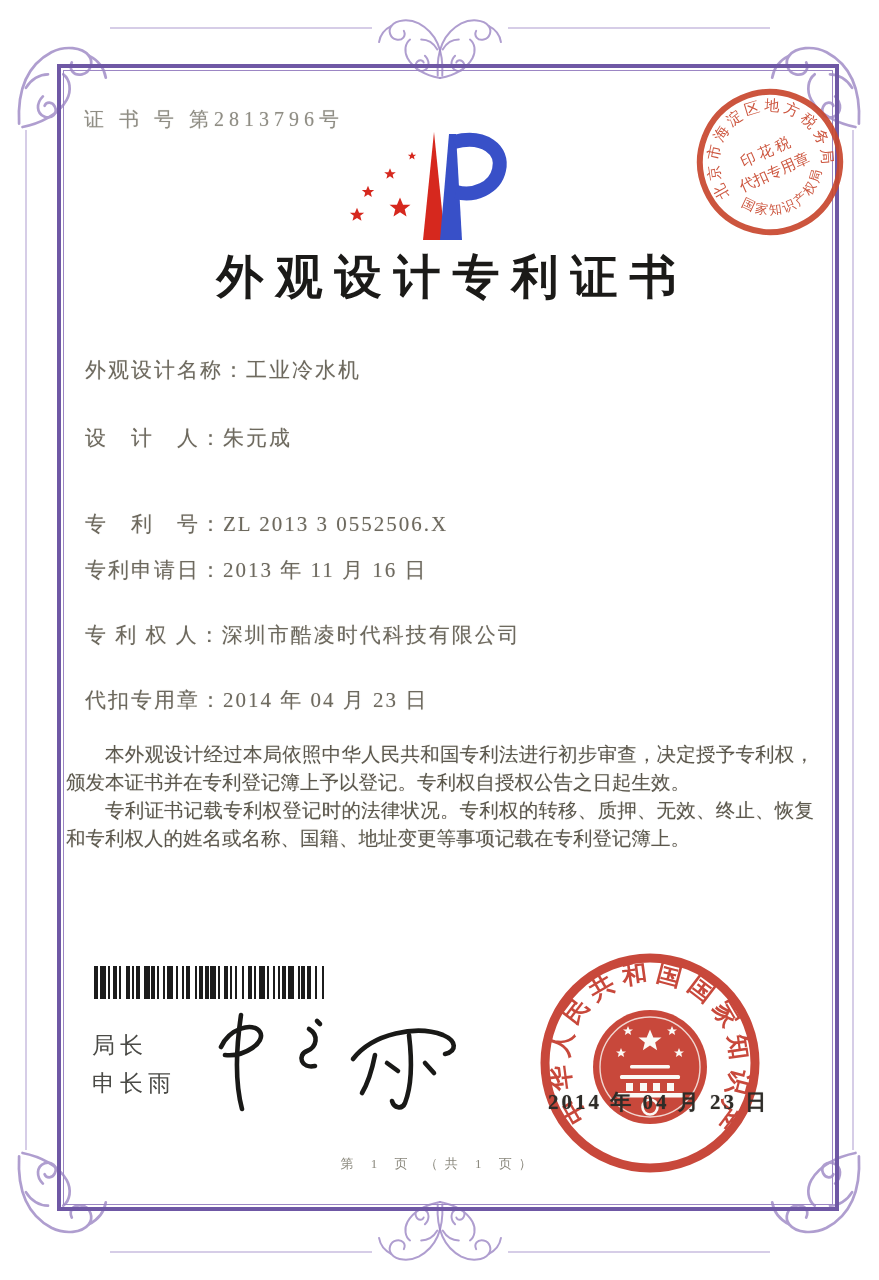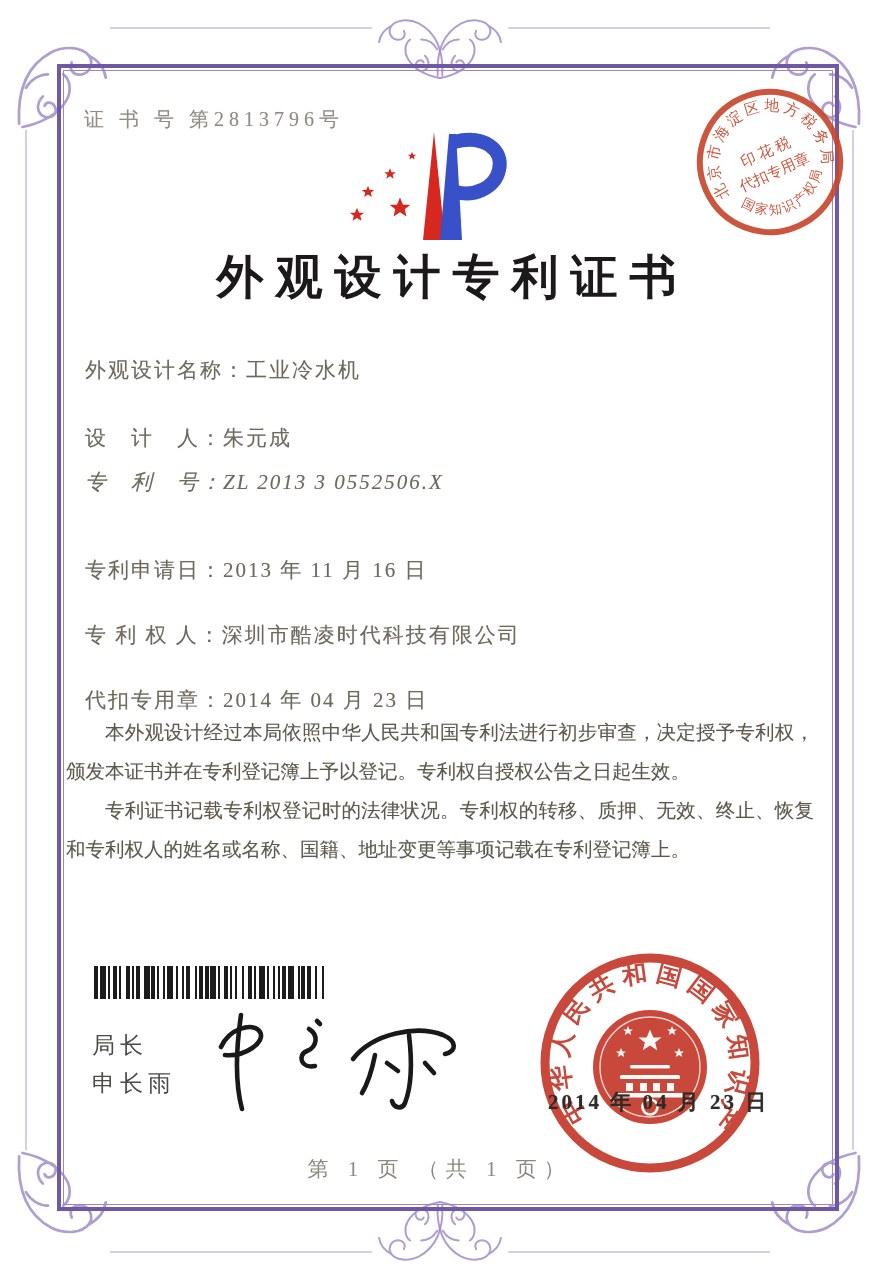--- a/index.html
+++ b/index.html
@@ -22,46 +22,46 @@
     position:absolute; left:84px; top:106px; font-size:20px; letter-spacing:5px;
     color:#8f8d84; text-shadow:0 0 1px rgba(140,138,128,.4);
   }
   .logo { position:absolute; left:330px; top:126px; }
   .title {
     position:absolute; left:0; right:0; top:246px; text-align:center;
     font-size:47px; letter-spacing:12px; color:#1b1a18; font-weight:600;padding-left:26px;
   }
   .field-row { position:absolute; left:85px; font-size:21px; color:#6d695e; letter-spacing:2px;
     text-shadow:0 0 1px rgba(120,116,104,.35); white-space:nowrap; }
-  .f0 { top:356px; } .f1 { top:424px; } .f2 { top:468px;font-style:italic; }
+  .f0 { top:356px; } .f1 { top:424px; } .f2 { top:510px; }
   .f3 { top:556px; } .f4 { top:621px; } .f5 { top:686px; }
 
   .body-text {
-    position:absolute; left:66px; top:713px; width:748px;
-    font-size:19.5px; line-height:39px; color:#5c584d; text-align:justify;
+    position:absolute; left:66px; top:741px; width:748px;
+    font-size:19.5px; line-height:28px; color:#5c584d; text-align:justify;
     text-shadow:0 0 1px rgba(110,106,94,.35);
   }
   .body-text p { text-indent:2em; }
 
   .barcode { position:absolute; left:94px; top:966px; width:318px; height:33px; font-size:0; white-space:nowrap; }
   .barcode i { display:inline-block; height:33px; background:#1c1c1c; }
 
   .sig-title { position:absolute; left:92px; top:1030px; font-size:23px; letter-spacing:5px; color:#4a4a46; }
   .sig-name  { position:absolute; left:92px; top:1068px; font-size:23px; letter-spacing:5px; color:#4a4a46; }
   .sig-hand  { position:absolute; left:205px; top:1005px; }
 
   .tax-seal  { position:absolute; left:685px; top:77px; transform:rotate(-24deg); opacity:.92; }
   .main-seal { position:absolute; left:532px; top:945px; opacity:.93; mix-blend-mode:multiply; }
   .seal-date {
     position:absolute; left:548px; top:1088px; font-size:21px; letter-spacing:3px;
     color:#2e2c28; font-weight:600; z-index:5; text-shadow:0 0 1px rgba(40,38,34,.5);
   }
   .footer {
     position:absolute; left:0; right:0; top:1155px; text-align:center;
-    font-size:21px; letter-spacing:7px; color:#8b897e;
+    font-size:13px; letter-spacing:7px; color:#8b897e;
   }
 </style>
 </head>
 <body>
 
 <div class="page">
 
   <svg class="ornament-layer" xmlns="http://www.w3.org/2000/svg" width="879" height="1280">
     <defs>
       <g id="flourish" fill="none" stroke="#9c86c4" stroke-width="3.2" stroke-linecap="round" opacity="0.8">

